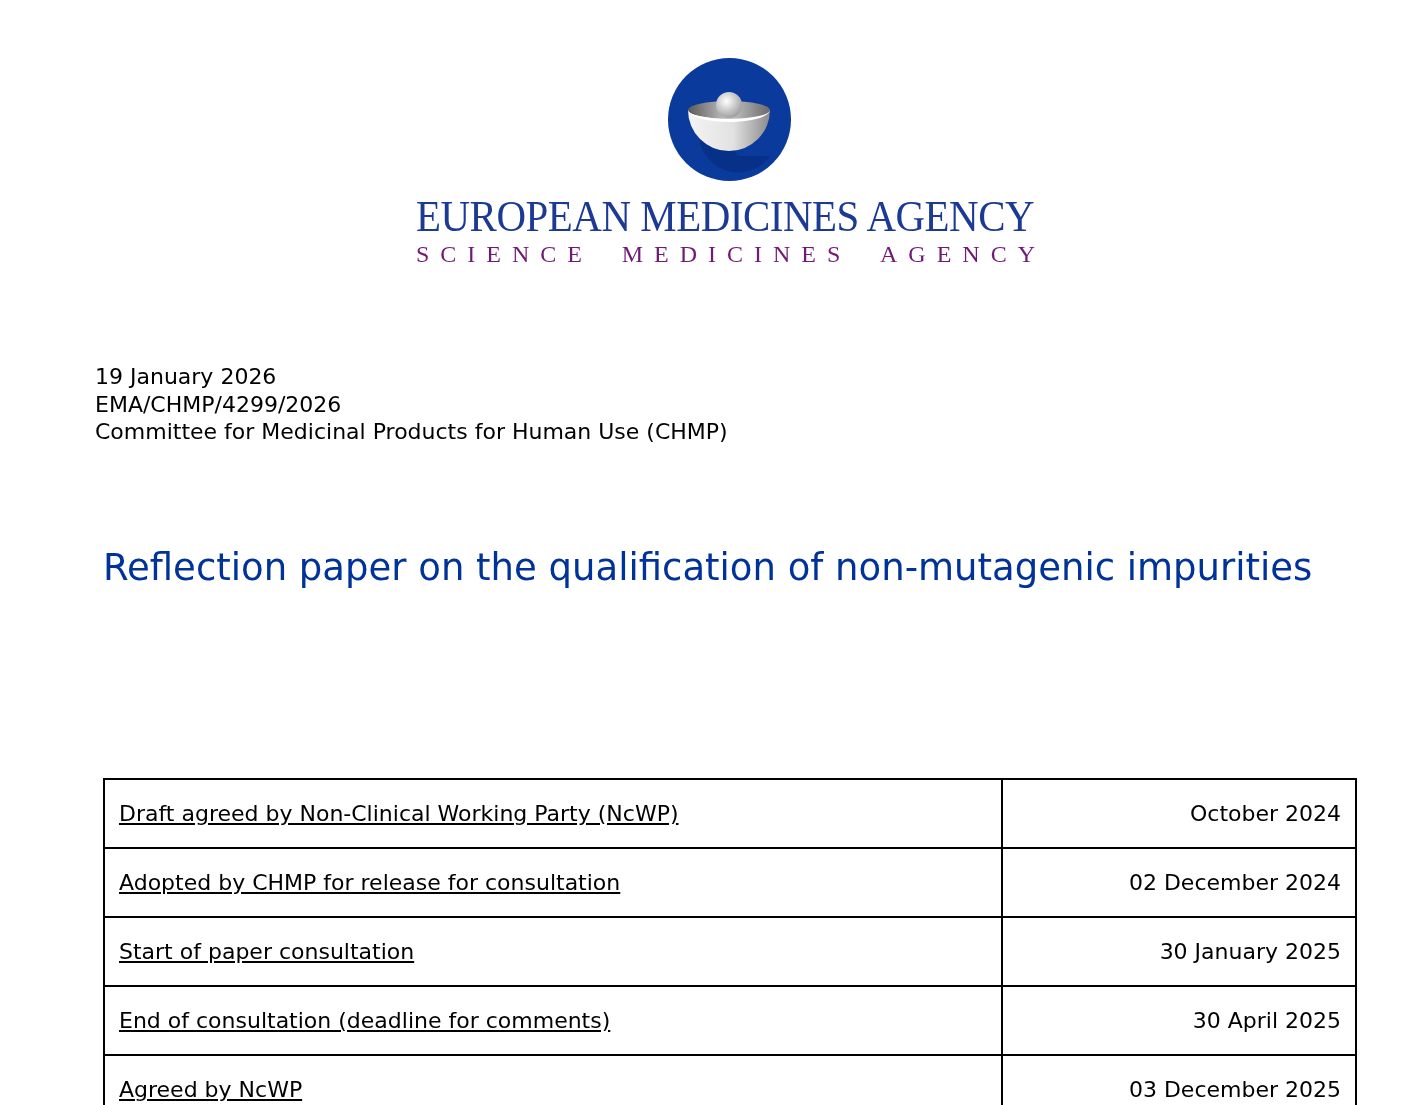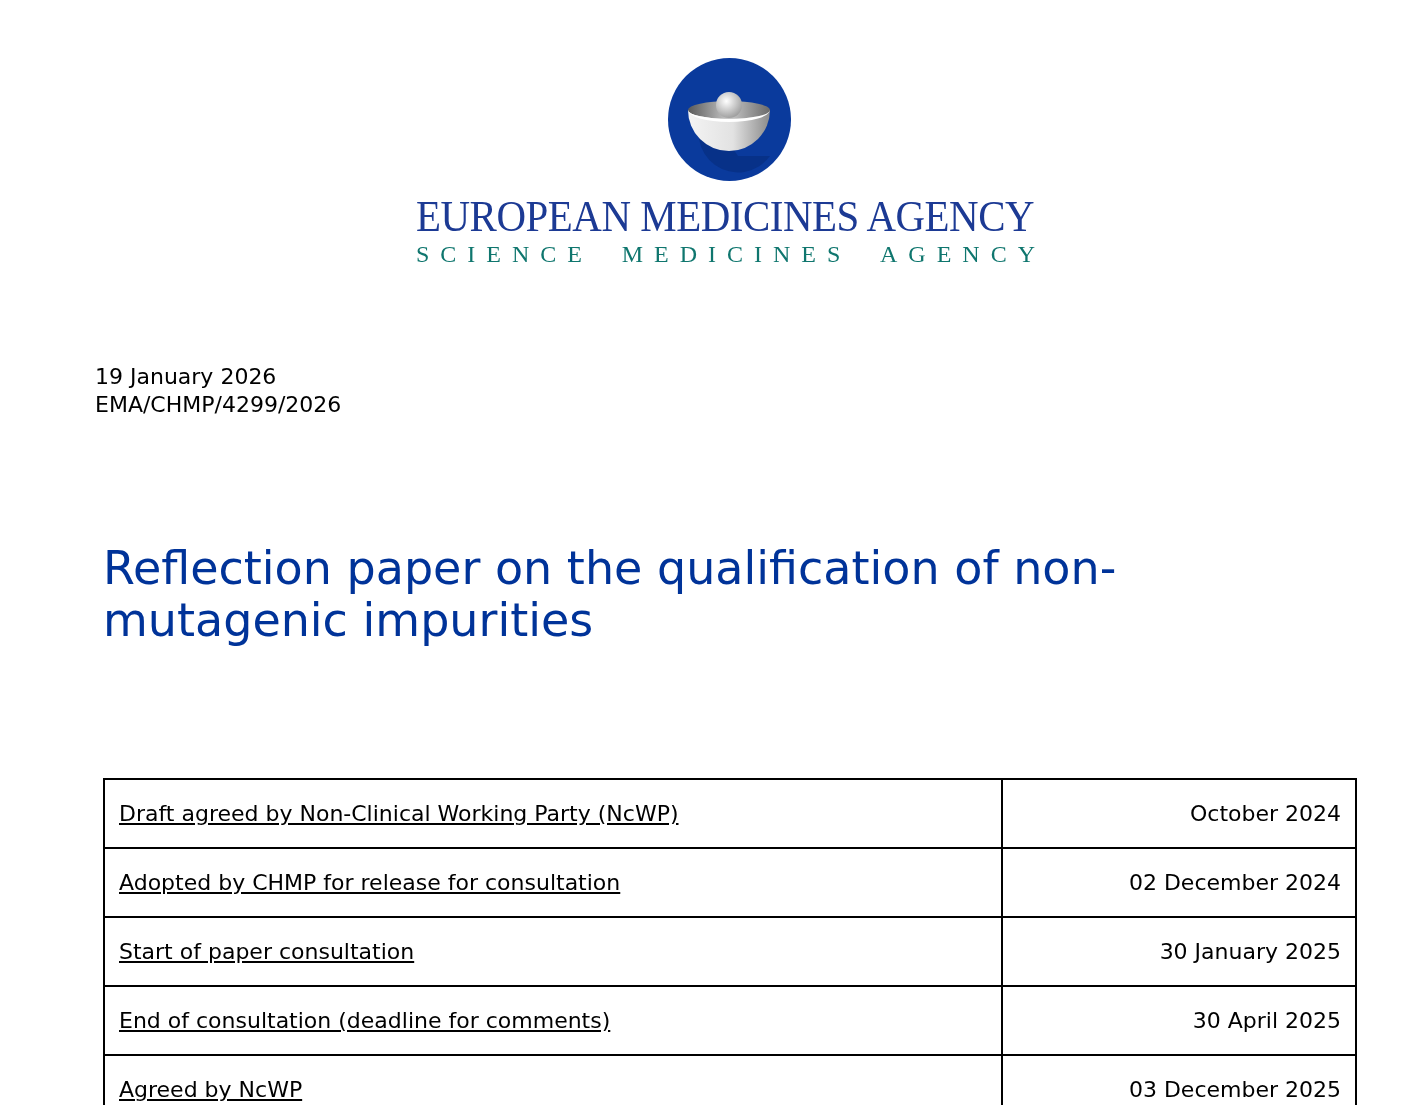--- a/index.html
+++ b/index.html
@@ -1,23 +1,23 @@
 <!DOCTYPE html>
 <html><head>
   <meta charset="utf-8">
   <style>
     html, body { margin: 0; padding: 0; background: #ffffff; }
     body { width: 1420px; height: 1105px; overflow: hidden; position: relative; font-family: "DejaVu Sans", sans-serif; color: #000; }
     .logo-mark { position: absolute; left: 668px; top: 58px; width: 123px; height: 123px; }
     .logo-name { position: absolute; left: 416px; top: 195px; width: 628px; font-family: "Liberation Serif", "DejaVu Serif", serif; font-size: 44px; color: #1c3a94; letter-spacing: -0.5px; white-space: nowrap; line-height: 44px; transform: scaleX(0.93); transform-origin: left top; }
-    .logo-tagline { position: absolute; left: 416px; top: 240px; width: 630px; font-family: "Liberation Serif", "DejaVu Serif", serif; font-size: 24px; color: #0f766e; white-space: nowrap; line-height: 28px; display: flex; justify-content: space-between; }
+    .logo-tagline { position: absolute; left: 416px; top: 240px; width: 630px; font-family: "Liberation Serif", "DejaVu Serif", serif; font-size: 24px; color: #701a75; white-space: nowrap; line-height: 28px; display: flex; justify-content: space-between; }
     .logo-tagline span { letter-spacing: 11px; }
     .meta { position: absolute; left: 95px; top: 363px; font-size: 22px; line-height: 27.5px; }
     .meta div { white-space: nowrap; }
-    .title { position: absolute; left: 103px; top: 542px; width: 1230px; font-size: 46px; line-height: 52px; color: #003399; }
+    .title { position: absolute; left: 103px; top: 542px; width: 1230px; font-size: 37px; line-height: 52px; color: #003399; }
     table.history { position: absolute; left: 103px; top: 778px; width: 1254px; border-collapse: collapse; font-size: 22px; }
     table.history td { border: 2px solid #000; height: 67px; padding: 0 14px; vertical-align: middle; }
     table.history td.label { width: 868px; text-align: left; text-decoration: underline; }
     table.history td.date { text-align: right; }
   </style>
 </head>
 <body>
 
 <div>
   <svg class="logo-mark" viewBox="0 0 123 123" xmlns="http://www.w3.org/2000/svg">
@@ -48,20 +48,21 @@
   <div class="logo-tagline">
     <span>SCIENCE</span>
     <span>MEDICINES</span>
     <span>AGENCY</span>
   </div>
 </div>
 
 <div class="meta">
   <div>19 January 2026</div>
   <div>EMA/CHMP/4299/2026</div>
+  <div>Committee for Medicinal Products for Human Use (CHMP)</div>
 </div>
 
 <h1 class="title" style="margin:0;font-weight:normal;">Reflection paper on the qualification of non-mutagenic impurities</h1>
 
 <table class="history">
   <tbody>
     <tr>
       <td class="label">Draft agreed by Non-Clinical Working Party (NcWP)</td>
       <td class="date">October 2024</td>
     </tr>

